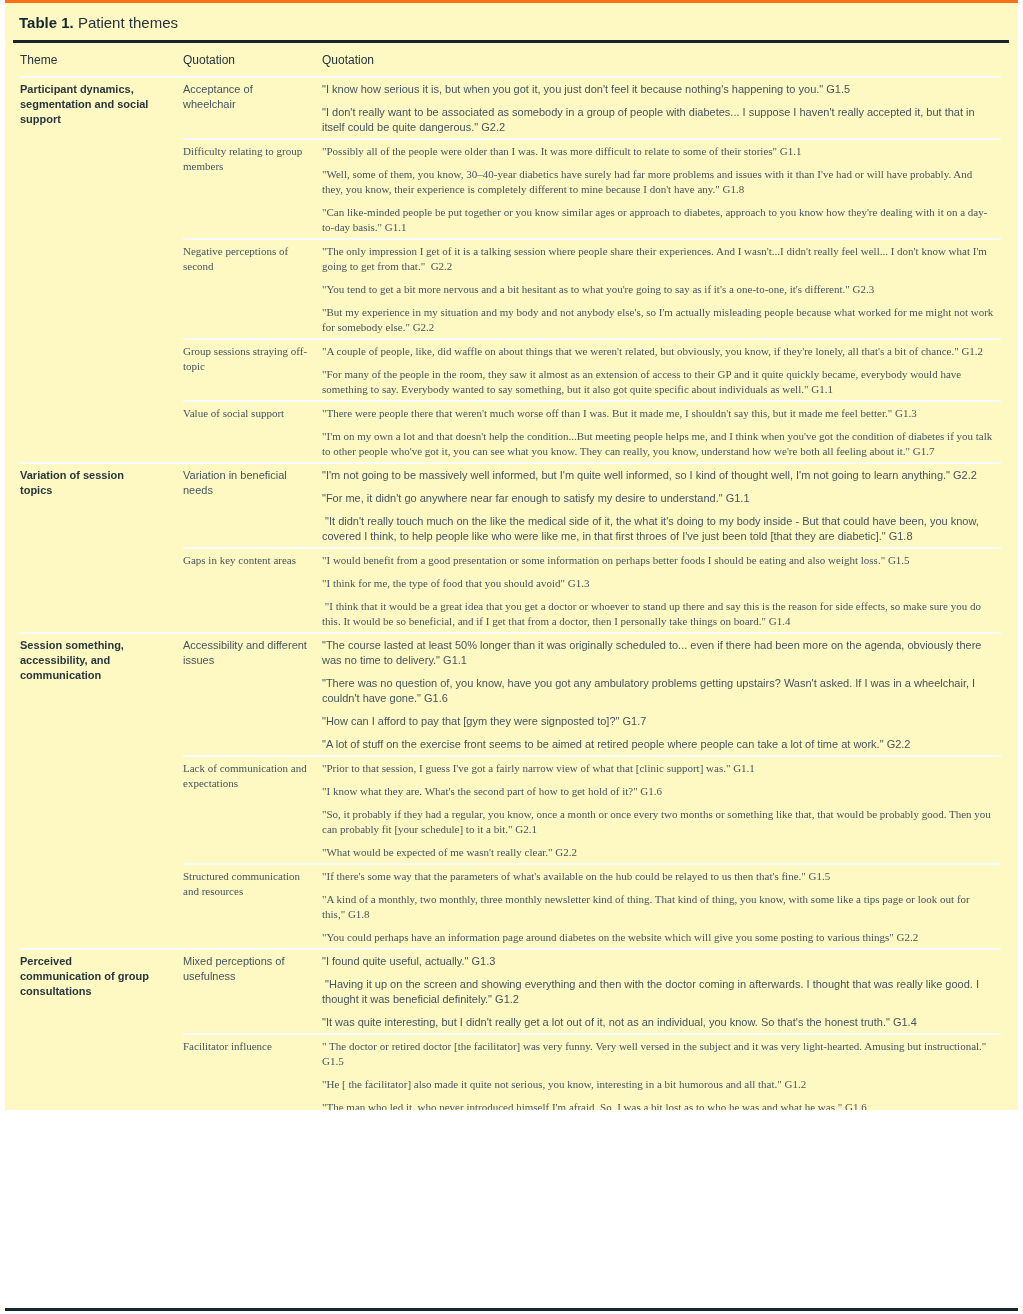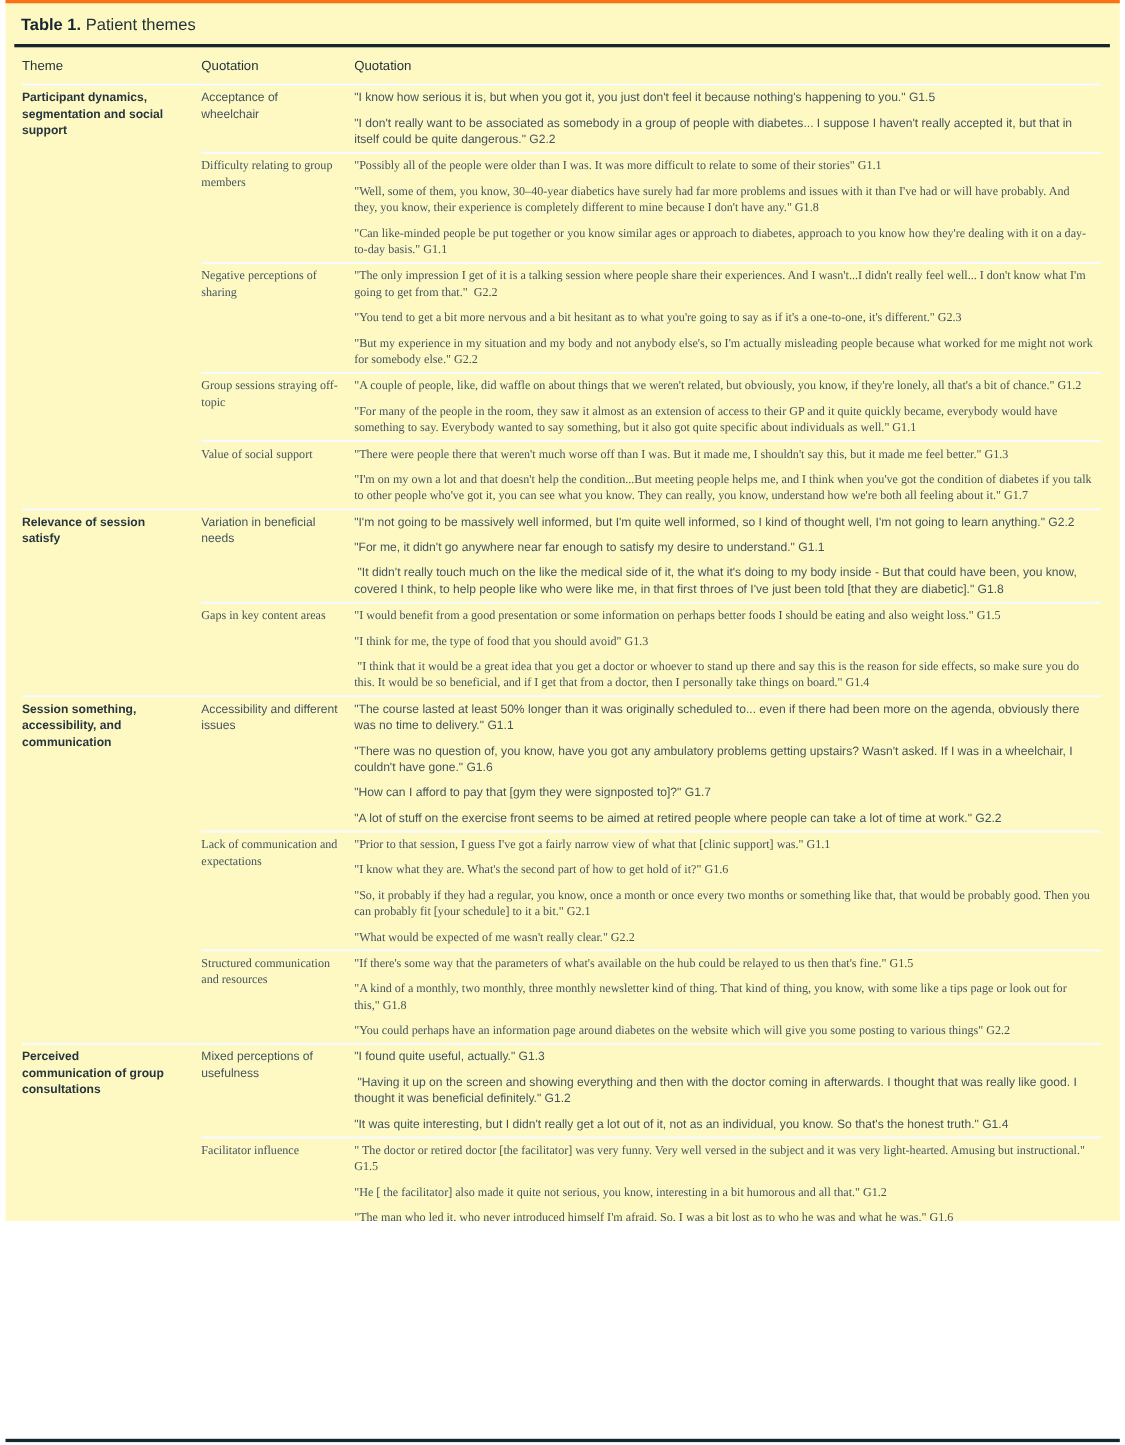--- a/index.html
+++ b/index.html
@@ -134,21 +134,21 @@
         </tr>
         <tr class="sub-start">
           <td class="subtheme-cell">Difficulty relating to group members</td>
           <td class="quote-cell">
             <p>"Possibly all of the people were older than I was. It was more difficult to relate to some of their stories" G1.1</p>
             <p>"Well, some of them, you know, 30–40-year diabetics have surely had far more problems and issues with it than I've had or will have probably. And they, you know, their experience is completely different to mine because I don't have any." G1.8</p>
             <p>"Can like-minded people be put together or you know similar ages or approach to diabetes, approach to you know how they're dealing with it on a day-to-day basis." G1.1</p>
           </td>
         </tr>
         <tr class="sub-start">
-          <td class="subtheme-cell">Negative perceptions of sharing</td>
+          <td class="subtheme-cell">Negative perceptions of second</td>
           <td class="quote-cell">
             <p>"The only impression I get of it is a talking session where people share their experiences. And I wasn't...I didn't really feel well... I don't know what I'm going to get from that."  G2.2</p>
             <p>"You tend to get a bit more nervous and a bit hesitant as to what you're going to say as if it's a one-to-one, it's different." G2.3</p>
             <p>"But my experience in my situation and my body and not anybody else's, so I'm actually misleading people because what worked for me might not work for somebody else." G2.2</p>
           </td>
         </tr>
         <tr class="sub-start">
           <td class="subtheme-cell">Group sessions straying off-topic</td>
           <td class="quote-cell">
             <p>"A couple of people, like, did waffle on about things that we weren't related, but obviously, you know, if they're lonely, all that's a bit of chance." G1.2</p>
@@ -156,21 +156,21 @@
           </td>
         </tr>
         <tr class="sub-start">
           <td class="subtheme-cell">Value of social support</td>
           <td class="quote-cell">
             <p>"There were people there that weren't much worse off than I was. But it made me, I shouldn't say this, but it made me feel better." G1.3</p>
             <p>"I'm on my own a lot and that doesn't help the condition...But meeting people helps me, and I think when you've got the condition of diabetes if you talk to other people who've got it, you can see what you know. They can really, you know, understand how we're both all feeling about it." G1.7</p>
           </td>
         </tr>
         <tr class="theme-start">
-          <td class="theme-cell" rowspan="2">Relevance of session satisfy</td>
+          <td class="theme-cell" rowspan="2">Variation of session topics</td>
           <td class="subtheme-cell">Variation in beneficial needs</td>
           <td class="quote-cell">
             <p>"I'm not going to be massively well informed, but I'm quite well informed, so I kind of thought well, I'm not going to learn anything." G2.2</p>
             <p>"For me, it didn't go anywhere near far enough to satisfy my desire to understand." G1.1</p>
             <p> "It didn't really touch much on the like the medical side of it, the what it's doing to my body inside - But that could have been, you know, covered I think, to help people like who were like me, in that first throes of I've just been told [that they are diabetic]." G1.8</p>
           </td>
         </tr>
         <tr class="sub-start">
           <td class="subtheme-cell">Gaps in key content areas</td>
           <td class="quote-cell">

